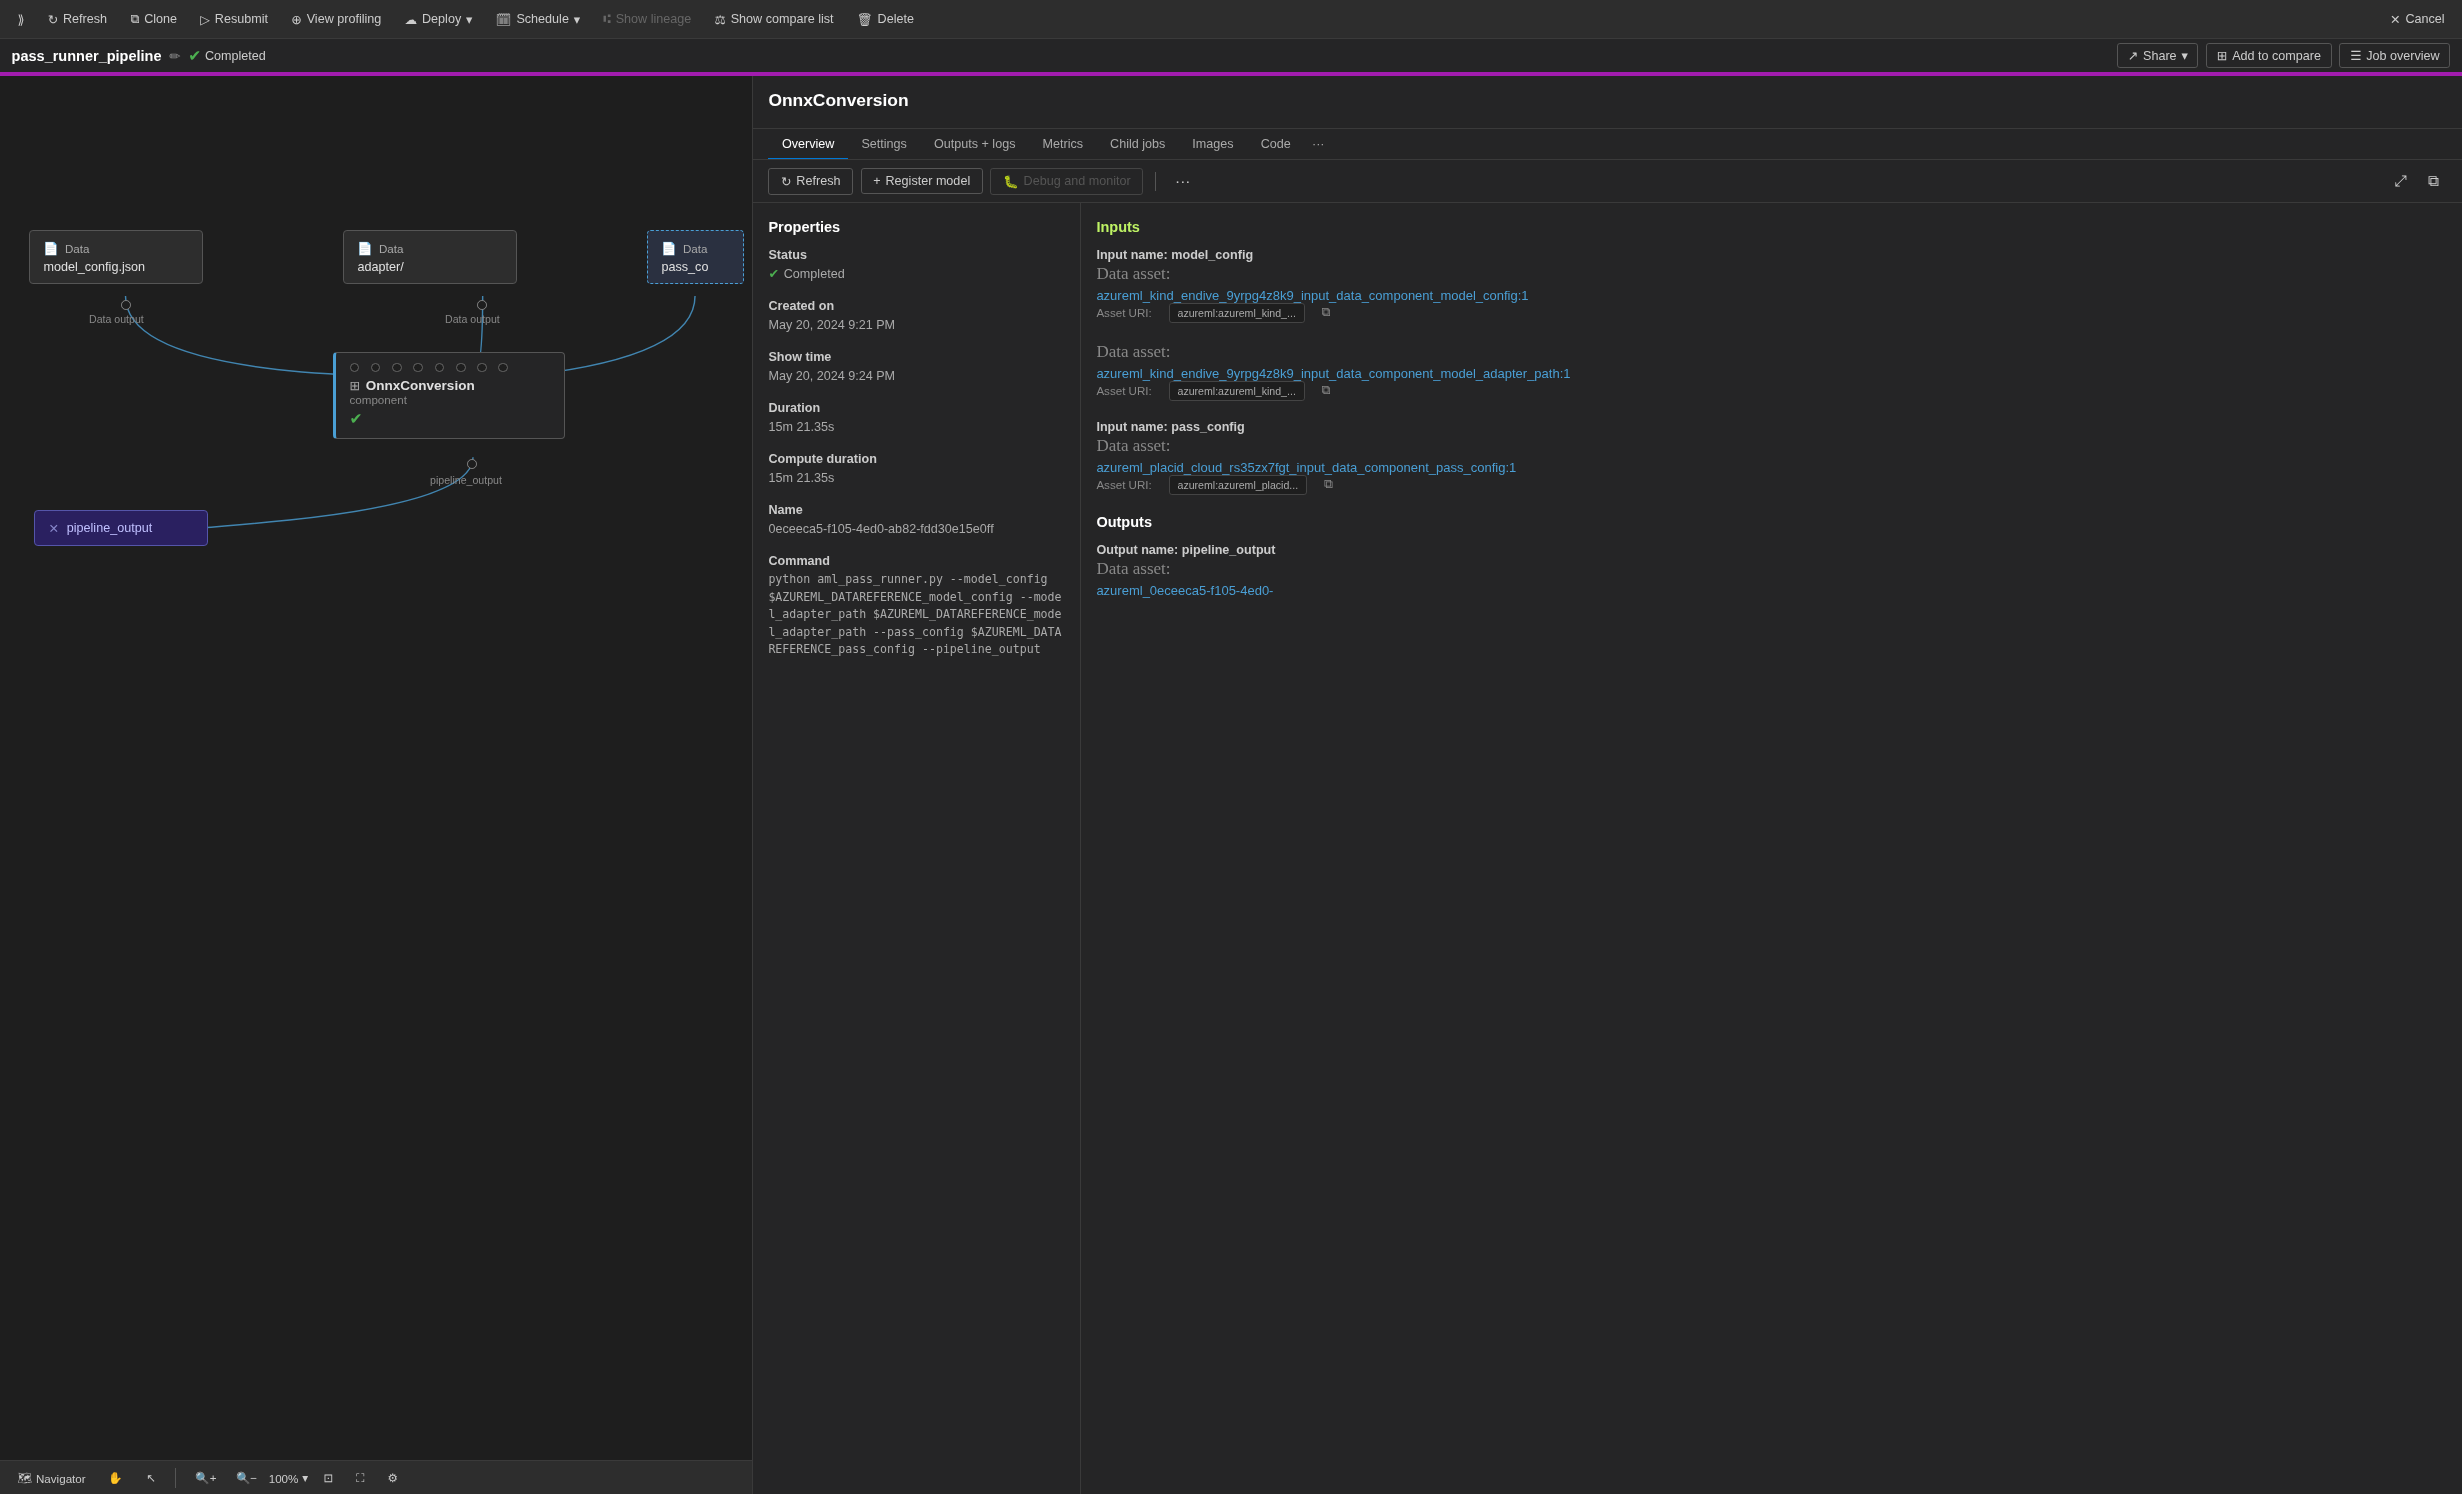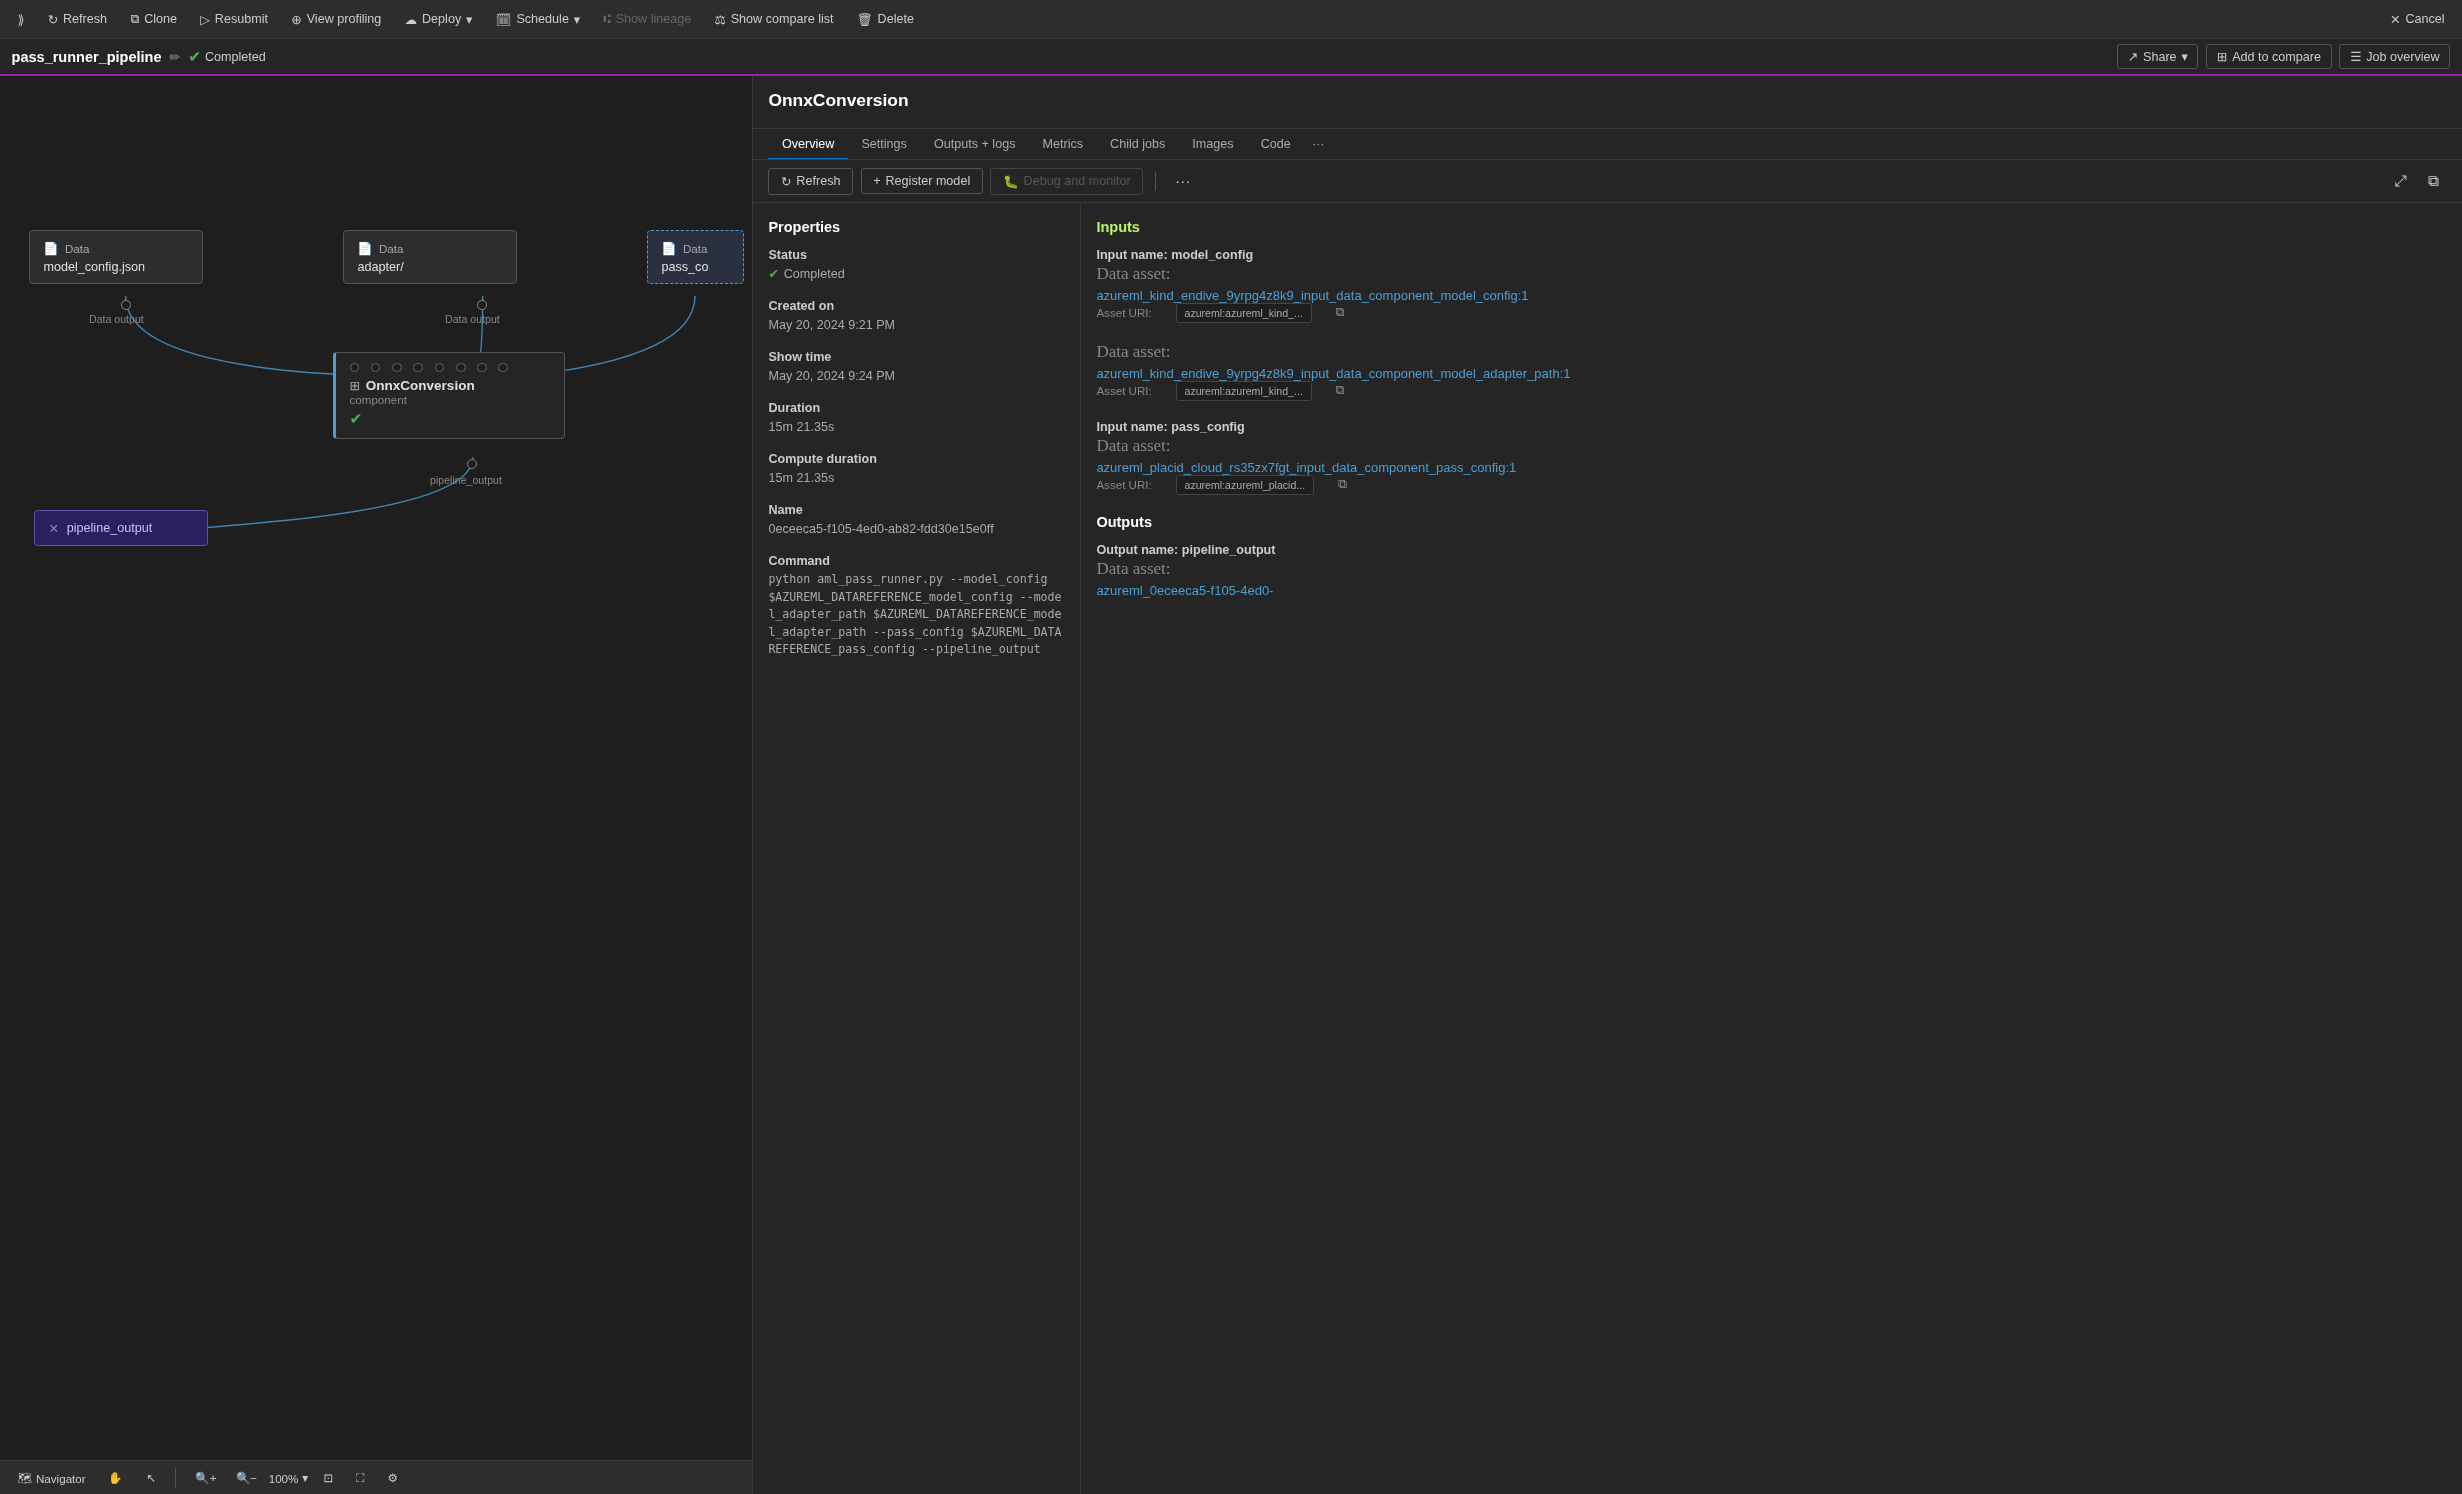--- a/index.html
+++ b/index.html
@@ -38,21 +38,21 @@
     .toolbar-btn.disabled { color: #666; cursor: default; }
     .toolbar-separator { width: 1px; height: 19.3px; background: #555; margin: 0 3.9px; }
     .toolbar-spacer { flex: 1; }
     .toolbar-right { display: flex; align-items: center; gap: 3.9px; }
 
     
     .titlebar {
       display: flex;
       align-items: center;
       background: #252526;
-      border-bottom: 2px solid #a21caf;
+      border-bottom: 4px solid #a21caf;
       padding: 5.8px 11.6px;
       height: 37px;
       gap: 7.7px;
     }
     .pipeline-title {
       font-size: 14.5px;
       font-weight: 600;
       color: #ffffff;
     }
     .edit-icon { color: #888; cursor: pointer; font-size: 13.5px; }
@@ -354,21 +354,21 @@
       font-size: 13px;
       color: #4a9fd5;
       word-break: break-all;
       margin-bottom: 5.8px;
       cursor: pointer;
       text-decoration: none;
     }
     .asset-uri-row {
       display: flex;
       align-items: center;
-      gap: 24px;
+      gap: 17px;
       margin-bottom: 3.9px;
     }
     .asset-uri-label { font-size: 11.6px; color: #888; }
     .asset-uri-box {
       background: #1e1e1e;
       border: 1px solid #444;
       border-radius: 2.9px;
       padding: 2.9px 7.7px;
       font-size: 10.6px;
       color: #aaa;

